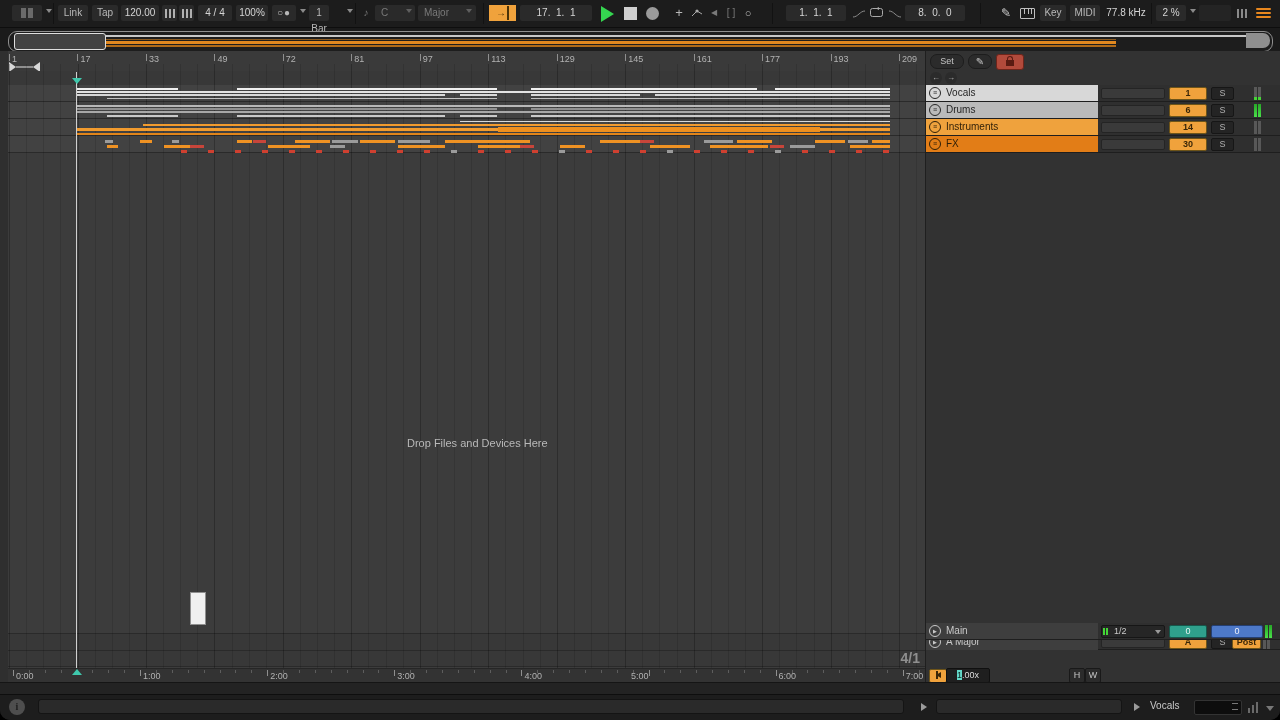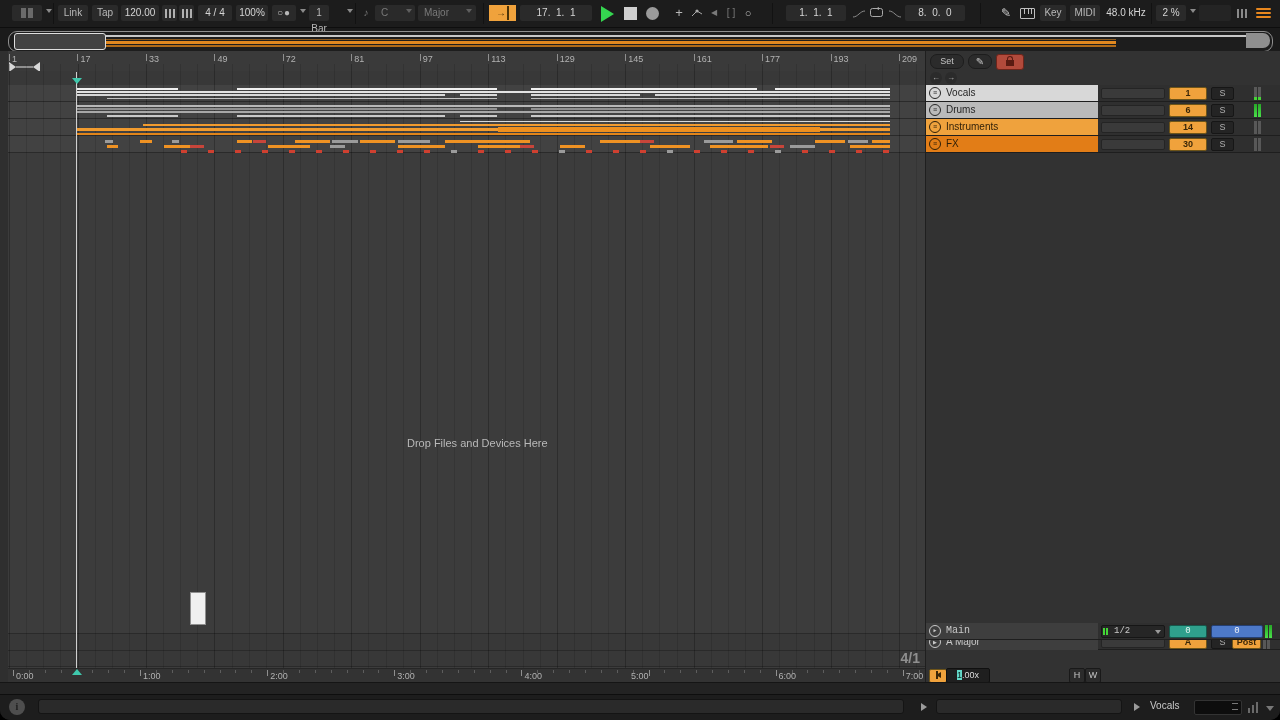--- a/index.html
+++ b/index.html
@@ -149,21 +149,21 @@
         </svg></div>
     <div class="cb" style="left:887px;width:15px;top:8px;height:10px;"><svg width="14" height="10">
           <path d="M1 2 C6 2 8 8 13 8" stroke="#8a8a8a" fill="none"></path>
         </svg></div>
     <div class="cb cbox" style="left:905px;width:60px;">8.  0.  0</div>
     <div class="vsep" style="left:980px;"></div>
     <div class="cb" style="left:997px;width:18px;font-size:12px;color:#d0d0d0;">✎</div>
     <div class="cb" style="left:1019px;width:17px;"><span class="kbdicon"><i style="left:3px;"></i><i style="left:7px;"></i><i style="left:10px;"></i></span></div>
     <div class="cb cbtn" style="left:1040px;width:26px;">Key</div>
     <div class="cb cbtn" style="left:1070px;width:30px;">MIDI</div>
-    <div class="cb cbox" style="left:1096px;width:46px;left:1103px;background:none;">48.0 kHz</div>
+    <div class="cb cbox" style="left:1096px;width:46px;left:1103px;background:none;">77.8 kHz</div>
     <div class="vsep" style="left:1151px;"></div>
     <div class="cb cbox" style="left:1156px;width:30px;">2 %</div>
     <div class="caret" style="left:1190px;"></div>
     <div class="cb cbox" style="left:1199px;width:32px;background:#242424;"></div>
     <div class="cb" style="left:1236px;width:12px;"><span style="display:inline-block;width:2px;height:9px;background:#8a8a8a;margin:0 1px;vertical-align:middle;"></span><span style="display:inline-block;width:2px;height:9px;background:#8a8a8a;margin:0 1px;vertical-align:middle;"></span><span style="display:inline-block;width:2px;height:9px;background:#8a8a8a;margin:0 1px;vertical-align:middle;"></span></div>
     <div id="hamburger" class="cb" style="left:1256px;width:16px;top:6px;">
         <i></i>
         <i></i>
         <i></i>
       </div>
@@ -525,21 +525,21 @@
         <div class="iobox"></div>
         <div class="numbtn">A</div>
         <div class="solobtn">S</div>
         <div class="postbtn">Post</div>
         <div class="meter" style="left:337px;">
             <i></i>
             <i></i>
           </div>
       </div>
 
-      <div class="trow" style="top:572px;font-family:Liberation Mono, monospace;">
+      <div class="trow" style="top:572px;">
         <div class="tname" style="background:#3e3e3e;color:#c8c8c8;">
           <div class="fold" style="font-size:5px;">▶</div>
           <span class="nm">Main</span>
         </div>
         <div id="cue-box">
           <span class="cbars"><i></i><i></i></span>
           <span class="ctext">1/2</span>
           <span class="ccaret"></span>
         </div>
         <div class="valteal">0</div>

